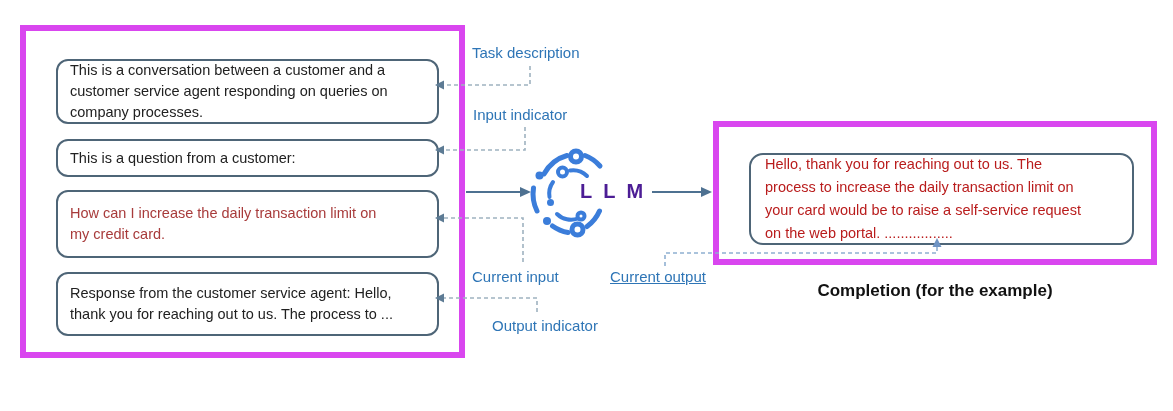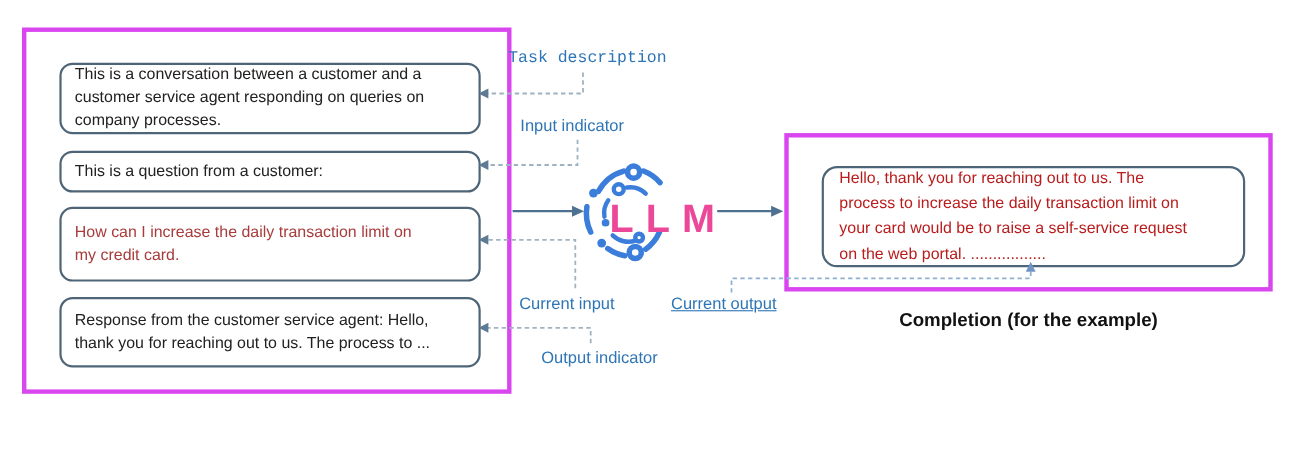--- a/index.html
+++ b/index.html
@@ -6,21 +6,21 @@
   #canvas{
     position:relative;
     width:1173px;height:411px;
     background:#ffffff;
     font-family:"Liberation Sans", sans-serif;
     overflow:hidden;
   }
   
   .outer-box{
     position:absolute;
-    border:4px solid #d946ef;
+    border:6px solid #d946ef;
     background:#ffffff;
     box-sizing:border-box;
   }
   #prompt-box{left:20px;top:25px;width:445px;height:333px;}
   #completion-box{left:713px;top:121px;width:444px;height:144px;}
   
   .mini-box{
     position:absolute;
     border:2px solid #4e6577;
     border-radius:12px;
@@ -54,31 +54,31 @@
   }
   #prompt-caption{left:20px;top:366px;width:445px;}
   #completion-caption{left:713px;top:270px;width:444px;margin-top:11px;}
   
   .conn-label{
     position:absolute;
     font-size:15px;
     color:#2e75b6;
     white-space:nowrap;
   }
-  #lbl-task{left:462px;top:44px;font-family:Liberation Mono, monospace;}
+  #lbl-task{left:472px;top:44px;}
   #lbl-input{left:473px;top:106px;}
   #lbl-current-input{left:472px;top:268px;}
   #lbl-current-output{left:610px;top:268px;text-decoration:underline;}
   #lbl-output{left:492px;top:317px;}
   
   #llm-logo{position:absolute;left:524px;top:144px;width:96px;height:96px;}
   #llm-text{
-    position:absolute;left:554px;top:181px;
-    font-size:36px;font-weight:700;line-height:1;
-    letter-spacing:11px;color:#ec4899;white-space:nowrap;
+    position:absolute;left:580px;top:181px;
+    font-size:20px;font-weight:700;line-height:1;
+    letter-spacing:11px;color:#4c1d95;white-space:nowrap;
   }
   
   #arrows{position:absolute;left:0;top:0;width:1173px;height:411px;pointer-events:none;}
 </style>
 </head>
 <body>
 
 <div id="canvas">
 
   <div id="prompt-box" class="outer-box">

